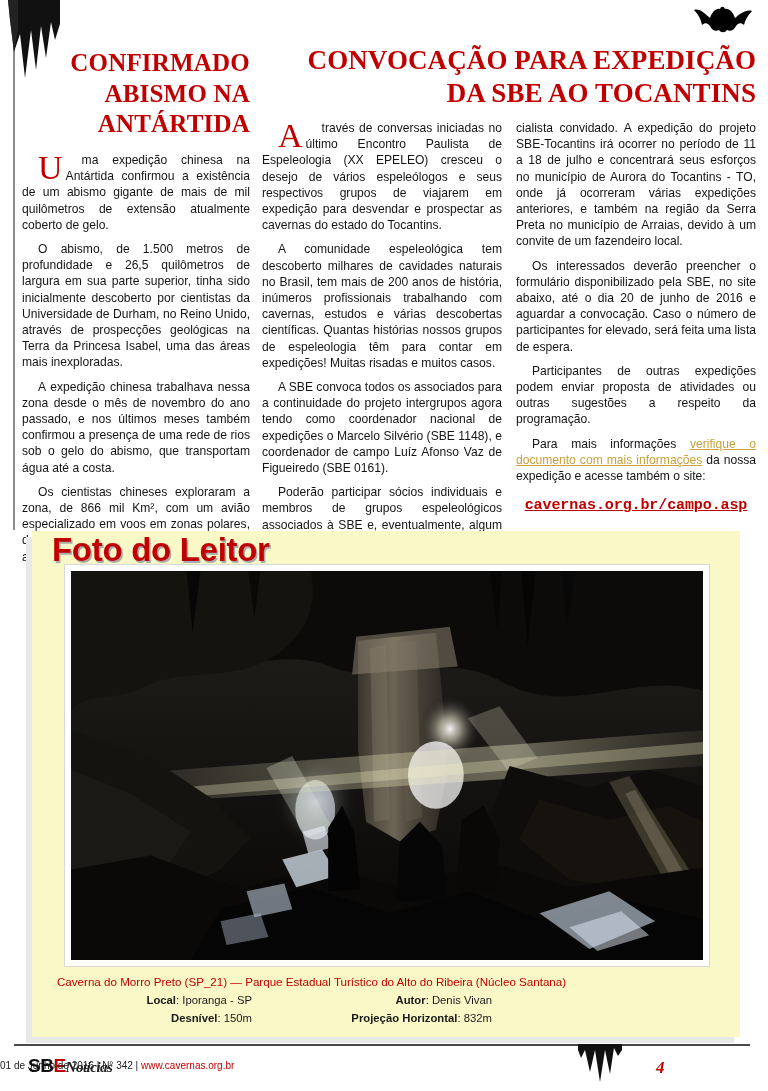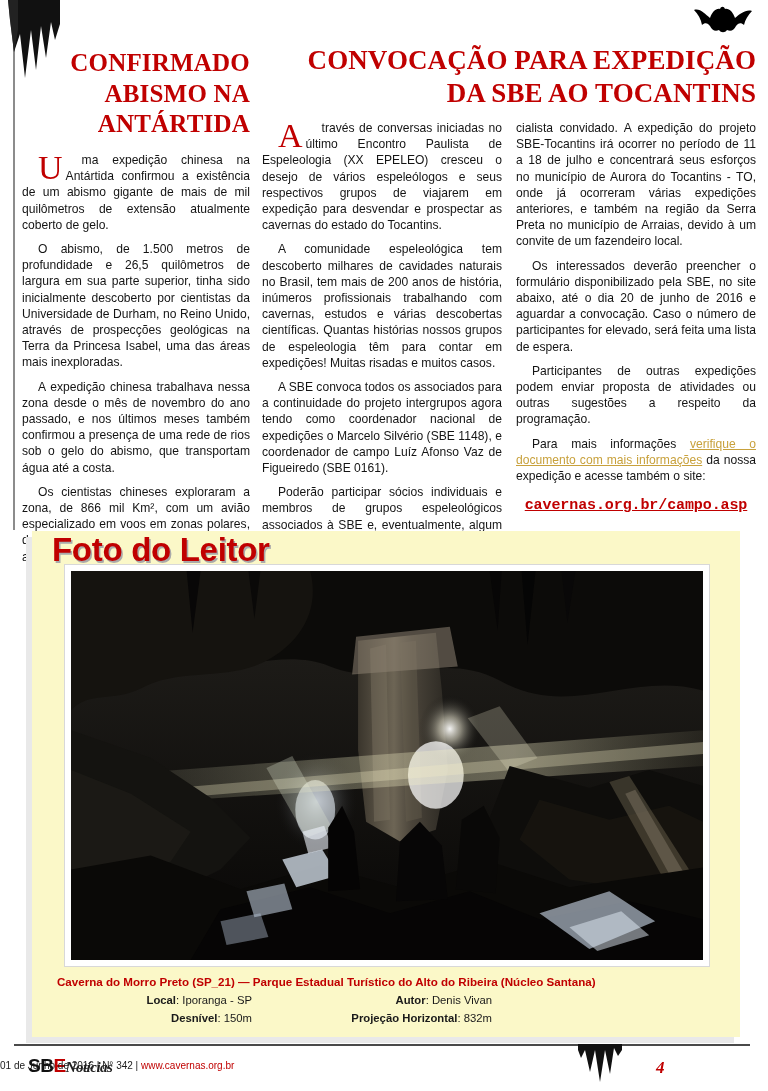--- a/index.html
+++ b/index.html
@@ -180,21 +180,21 @@
     left: 57px;
     top: 973px;
     width: 660px;
     z-index: 4;
     font-size: 11.3px;
     color: #1a1a1a;
     line-height: 1.5;
   }
   #caption-title {
     color: #c00000;
-    font-weight: bold;
+    font-weight: normal;
     font-size: 11.6px;
     margin-bottom: 2px;
   }
   .meta-row { display: flex; margin-top: 1px; text-align: right; }
   .meta-cell-1 { width: 195px; }
   .meta-cell-2 { width: 240px; }
   .meta-cell-3 { width: 220px; }
   .meta-key { font-weight: bold; }
 
   

